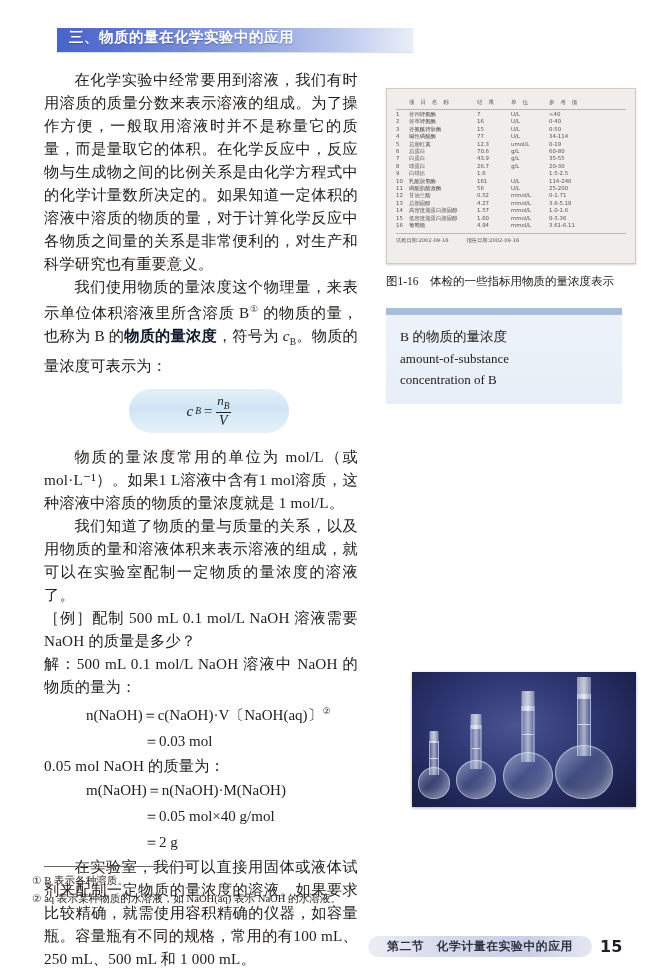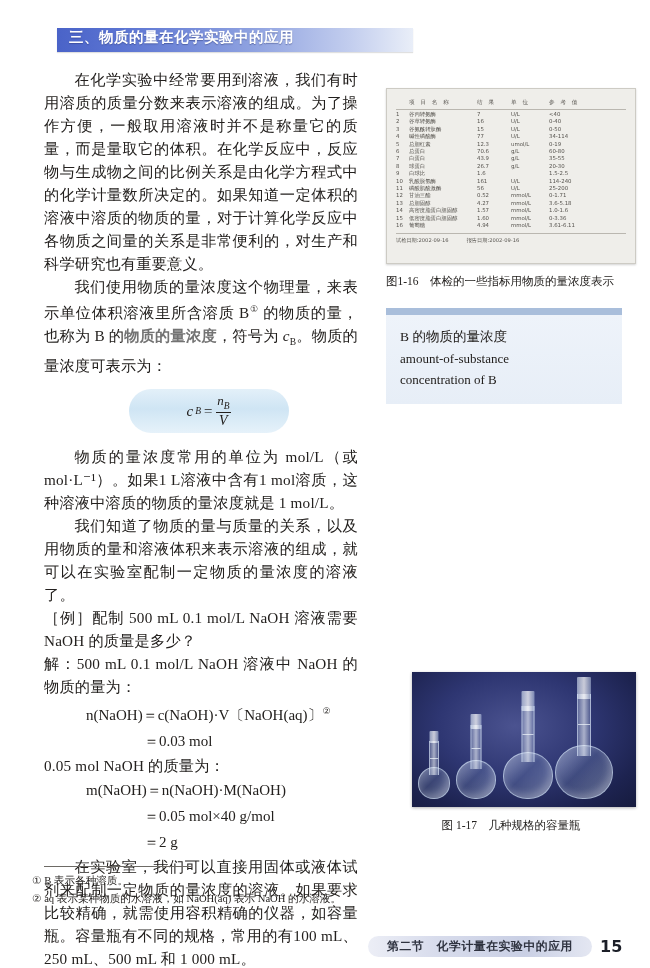--- a/index.html
+++ b/index.html
@@ -44,21 +44,21 @@
   }
   p.body {
     margin: 0 16px 0 0;
     font-size: 15.2px;
     line-height: 23px;
     text-align: justify;
     text-indent: 2em;
     letter-spacing: 0.2px;
   }
   p.body.noindent { text-indent: 0; }
-  .hl { color: #737373; font-weight: bold; }
+  .hl { color: #0f172a; font-weight: bold; }
   .sup { font-size: 9px; vertical-align: super; }
   .it { font-style: italic; }
   .sub { font-size: 9.5px; vertical-align: sub; }
 
   
   .formula-pill {
     margin: 12px auto 12px auto;
     width: 160px; height: 44px;
     border-radius: 22px;
     background: linear-gradient(to bottom, #e3f0f9 0%, #cfe5f4 45%, #e6f2fa 100%);
@@ -422,21 +422,20 @@
       <div class="mark" style="bottom:64px;width:11px;"></div>
     </div>
     <div class="flask" style="left:172px;">
       <div class="bulb" style="width:56px;height:52px;"></div>
       <div class="neck" style="bottom:43px;width:12px;height:62px;"></div>
       <div class="stopper" style="bottom:100px;width:14px;height:22px;"></div>
       <div class="mark" style="bottom:74px;width:12px;"></div>
     </div>
   </div>
 
-  <div class="photo-caption">图 1-17　几种规格的容量瓶</div>
 
   <div class="footnote-rule"></div>
   <div class="footnotes">
     <div class="footnote">① B 表示各种溶质。</div>
     <div class="footnote">② aq 表示某种物质的水溶液，如 NaOH(aq) 表示 NaOH 的水溶液。</div>
   </div>
 
   <div class="footer-bar">
     <span class="footer-text">第二节　化学计量在实验中的应用</span>
   </div>

